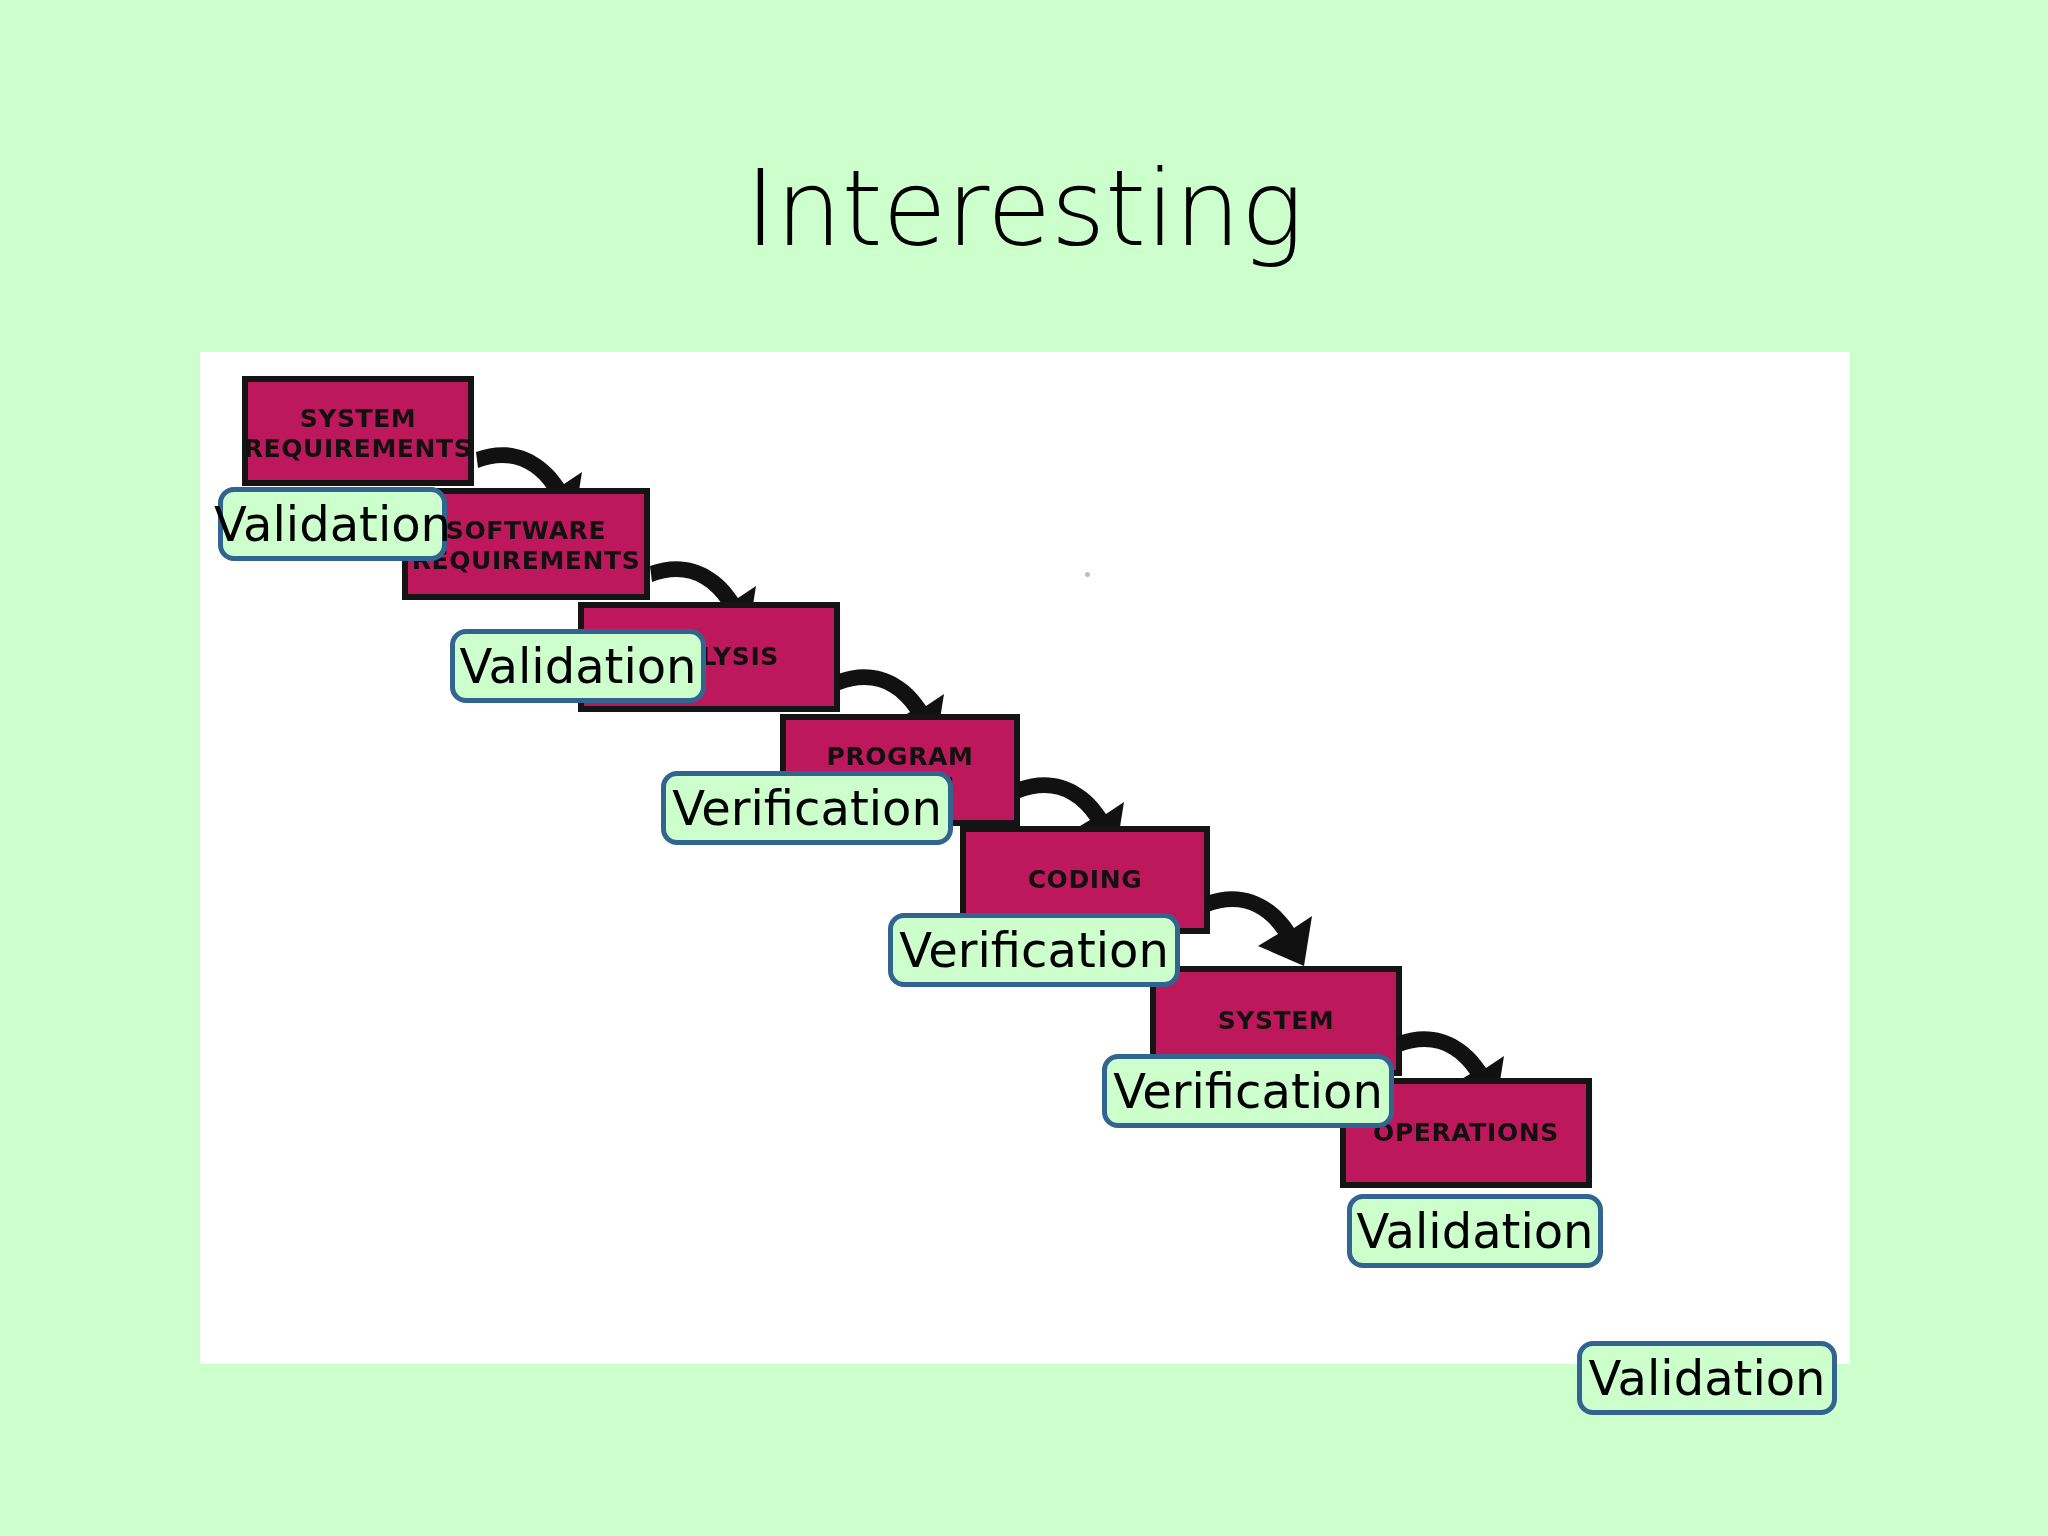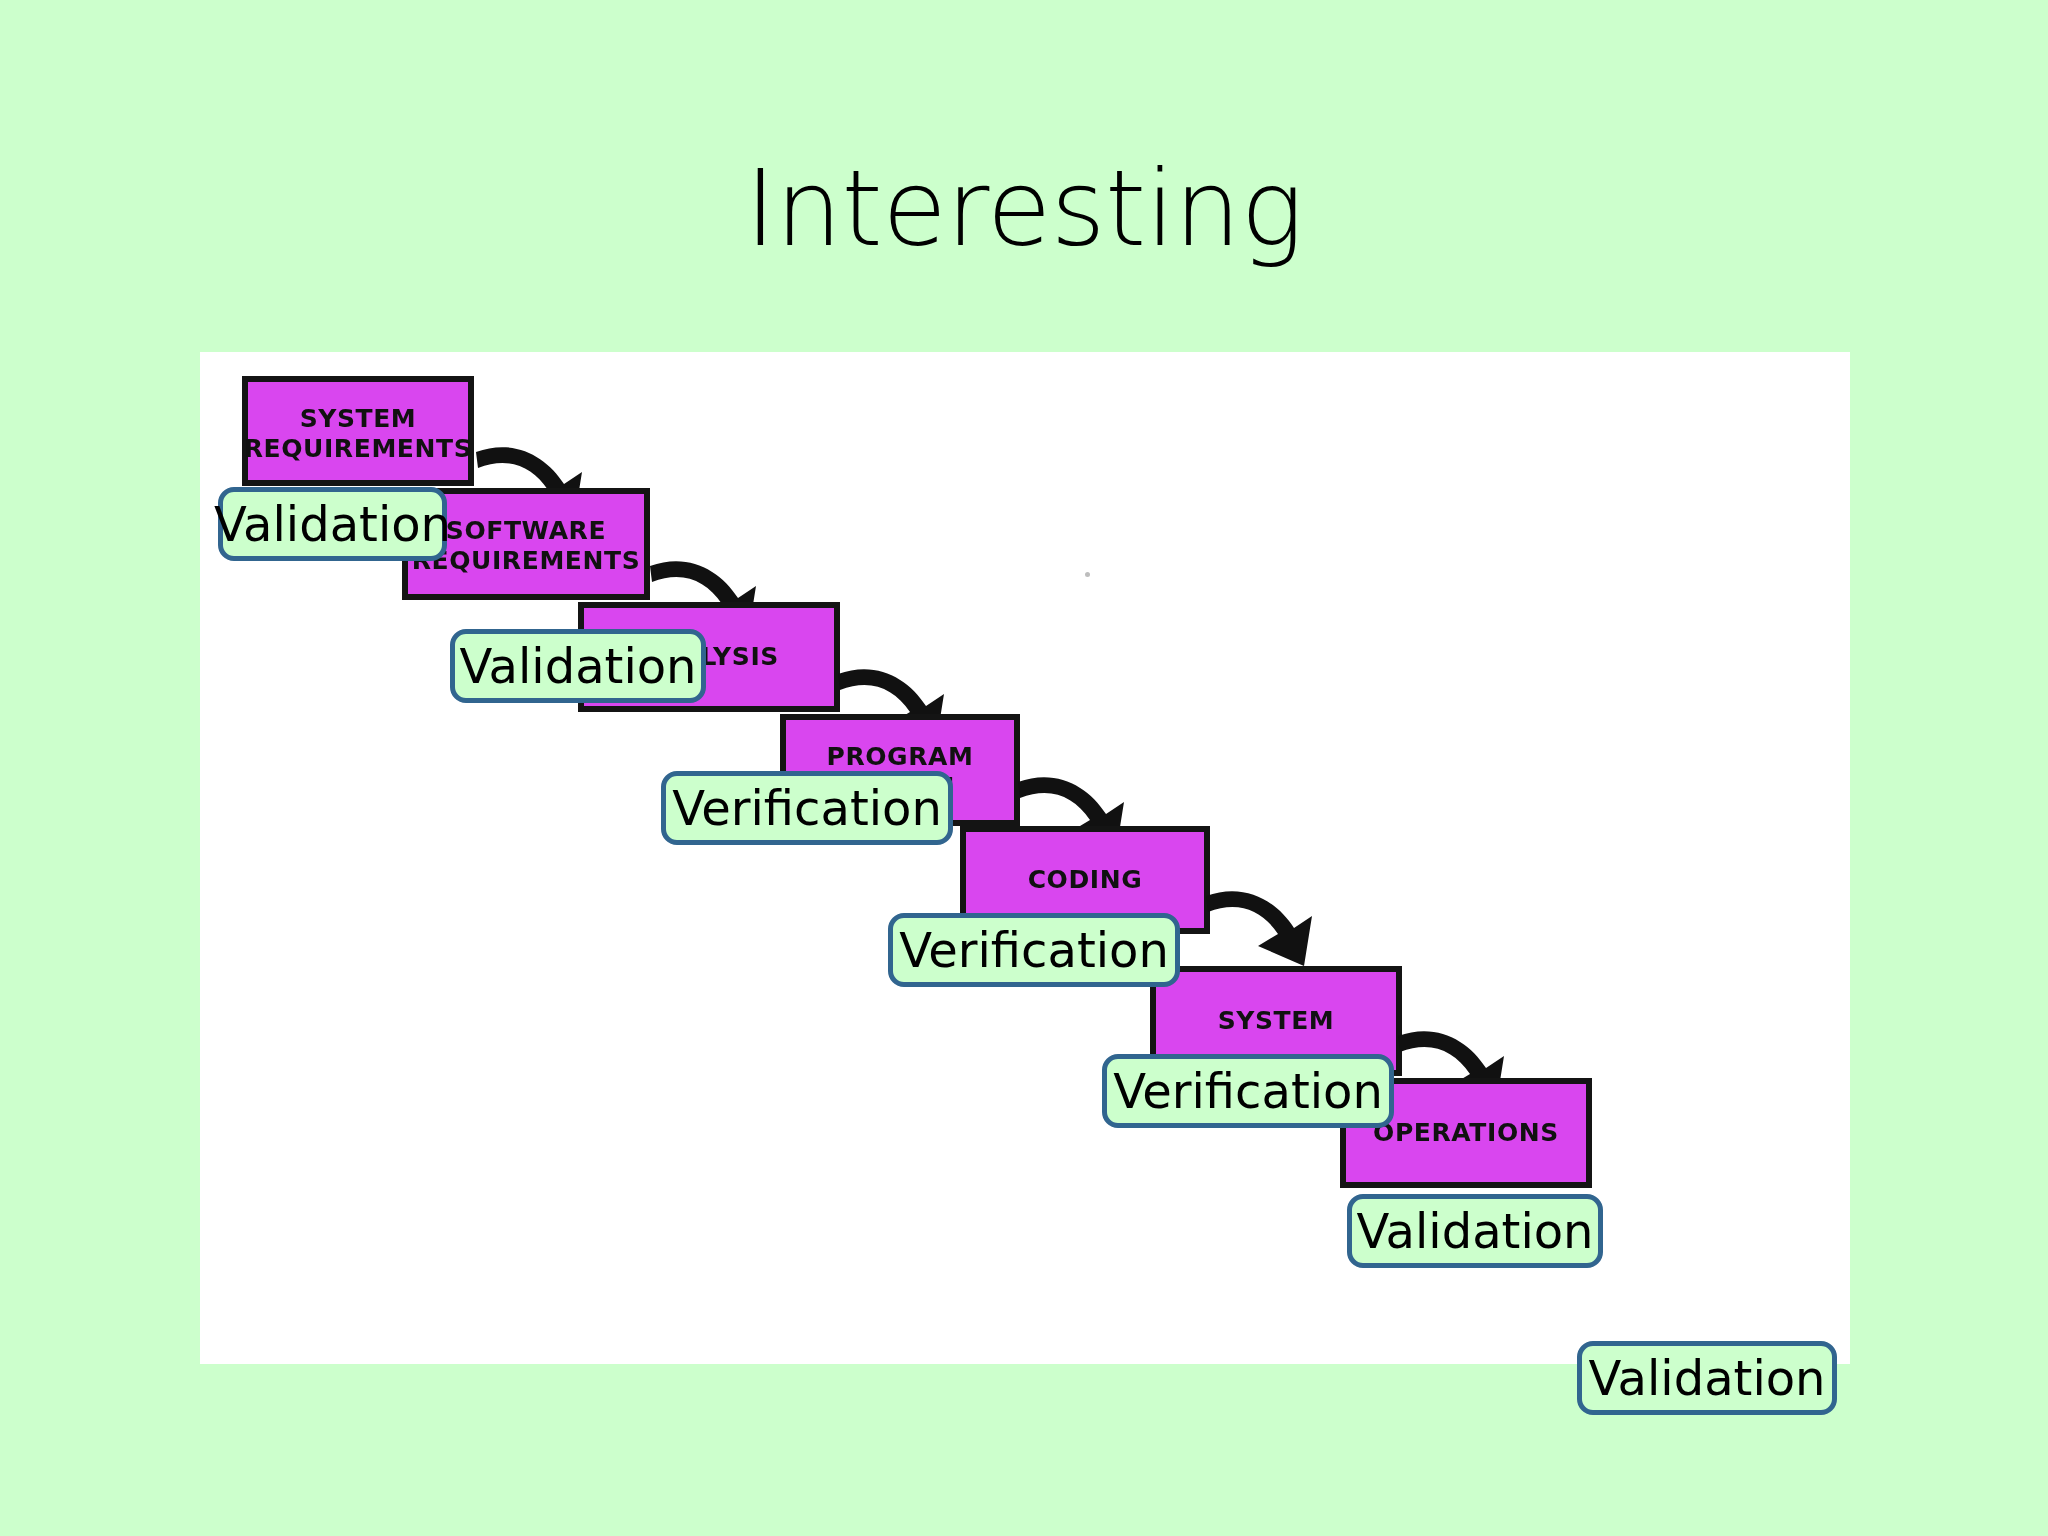--- a/index.html
+++ b/index.html
@@ -48,21 +48,21 @@
     height: 5px;
     background: #bdbdbd;
     border-radius: 50%;
   }
 
   
   .stage-box {
     position: absolute;
     box-sizing: border-box;
     border: 6px solid #141414;
-    background: #d946ef;
+    background: #be185d;
     color: #111111;
     font-family: "DejaVu Sans", sans-serif;
     font-weight: bold;
     font-size: 25px;
     line-height: 1.18;
     letter-spacing: 0.6px;
     text-align: center;
     display: flex;
     align-items: flex-start;
     justify-content: center;

